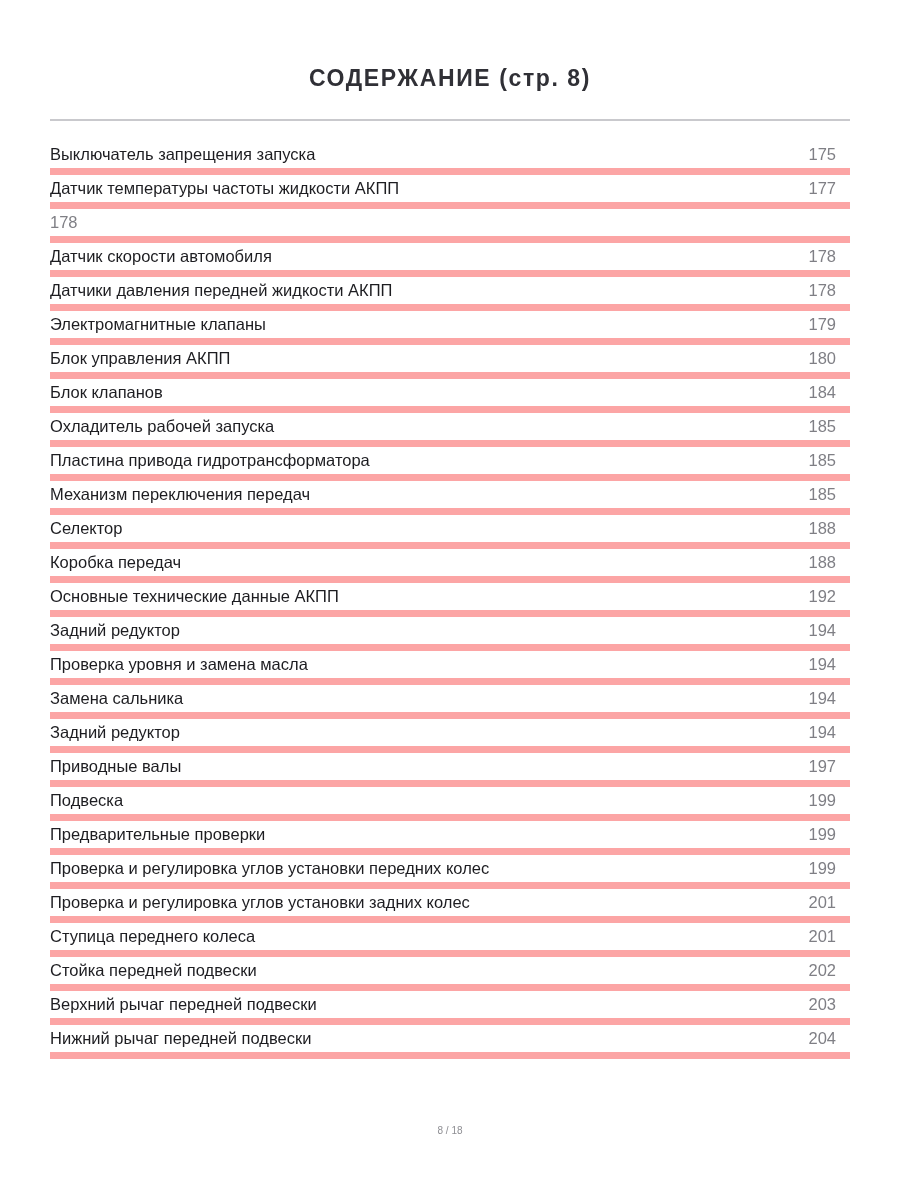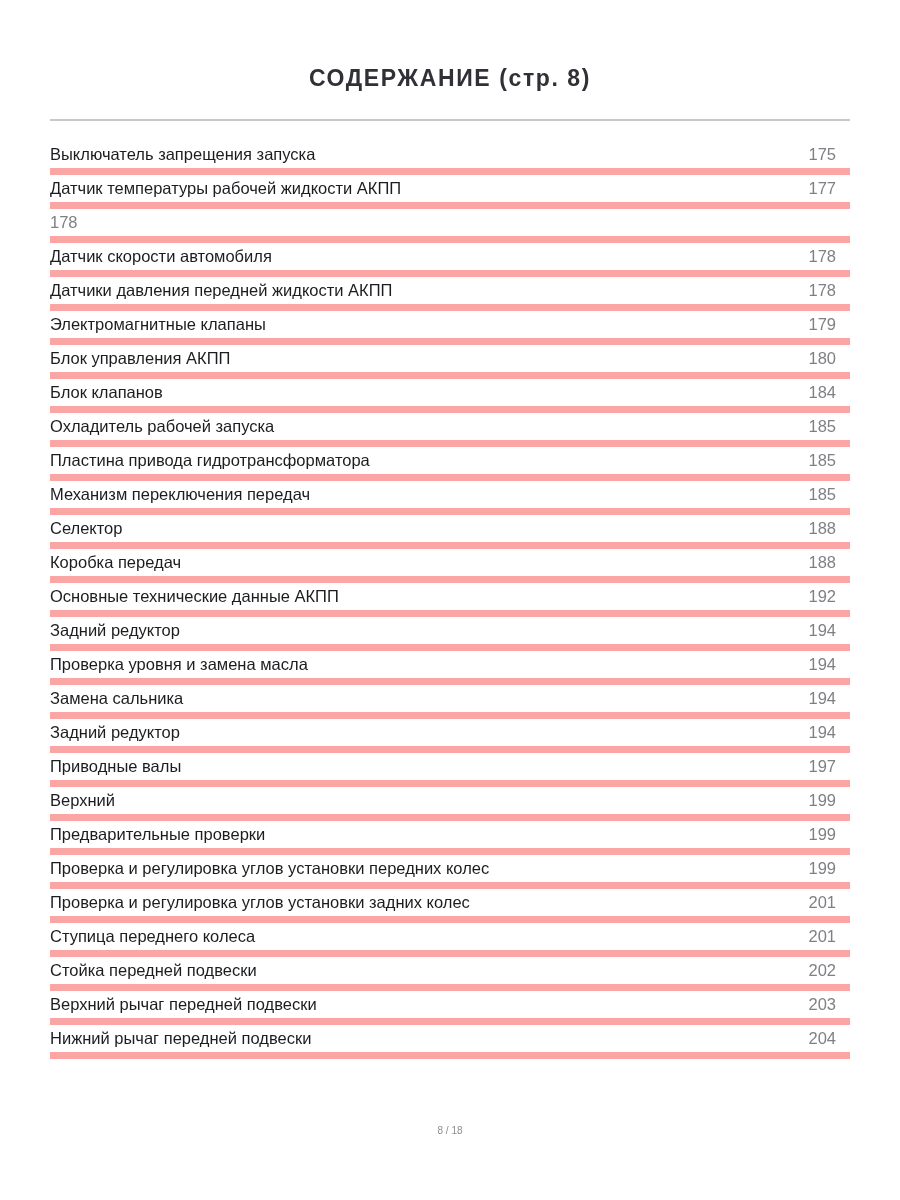--- a/index.html
+++ b/index.html
@@ -67,21 +67,21 @@
   <div class="page-title">СОДЕРЖАНИЕ (стр. 8)</div>
 
   <hr class="title-divider">
 
   <div class="toc-list" id="toc-list">
       <div class="toc-row">
     <span class="toc-row-title">Выключатель запрещения запуска</span>
     <span class="toc-row-page">175</span>
   </div>
       <div class="toc-row">
-    <span class="toc-row-title">Датчик температуры рабочей жидкости АКПП</span>
+    <span class="toc-row-title">Датчик температуры частоты жидкости АКПП</span>
     <span class="toc-row-page">177</span>
   </div>
       <div class="toc-row">
     <span class="toc-row-page">178</span>
   </div>
       <div class="toc-row">
     <span class="toc-row-title">Датчик скорости автомобиля</span>
     <span class="toc-row-page">178</span>
   </div>
       <div class="toc-row">
@@ -138,21 +138,21 @@
   </div>
       <div class="toc-row">
     <span class="toc-row-title">Задний редуктор</span>
     <span class="toc-row-page">194</span>
   </div>
       <div class="toc-row">
     <span class="toc-row-title">Приводные валы</span>
     <span class="toc-row-page">197</span>
   </div>
       <div class="toc-row">
-    <span class="toc-row-title">Верхний</span>
+    <span class="toc-row-title">Подвеска</span>
     <span class="toc-row-page">199</span>
   </div>
       <div class="toc-row">
     <span class="toc-row-title">Предварительные проверки</span>
     <span class="toc-row-page">199</span>
   </div>
       <div class="toc-row">
     <span class="toc-row-title">Проверка и регулировка углов установки передних колес</span>
     <span class="toc-row-page">199</span>
   </div>

